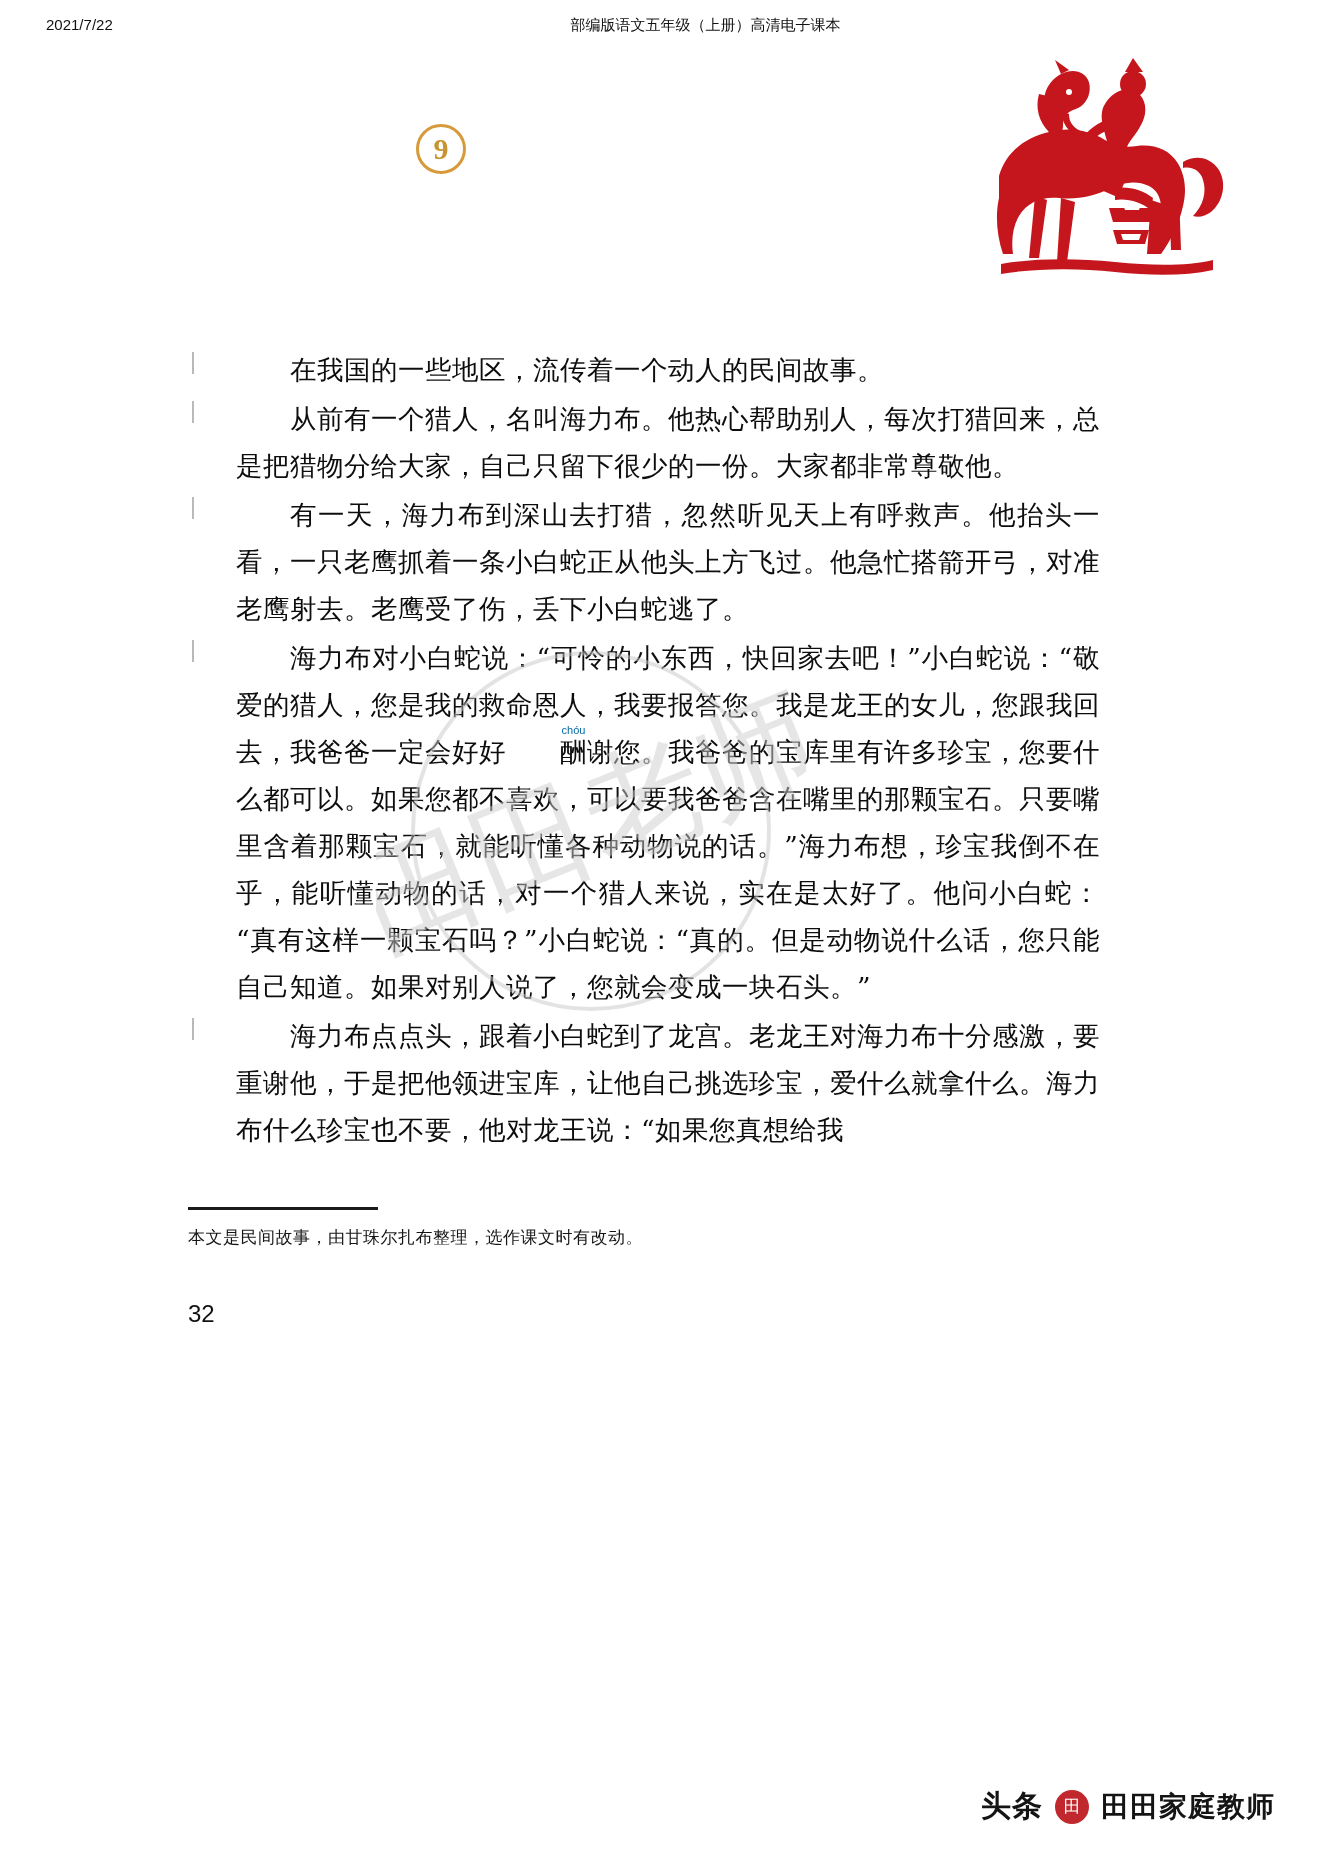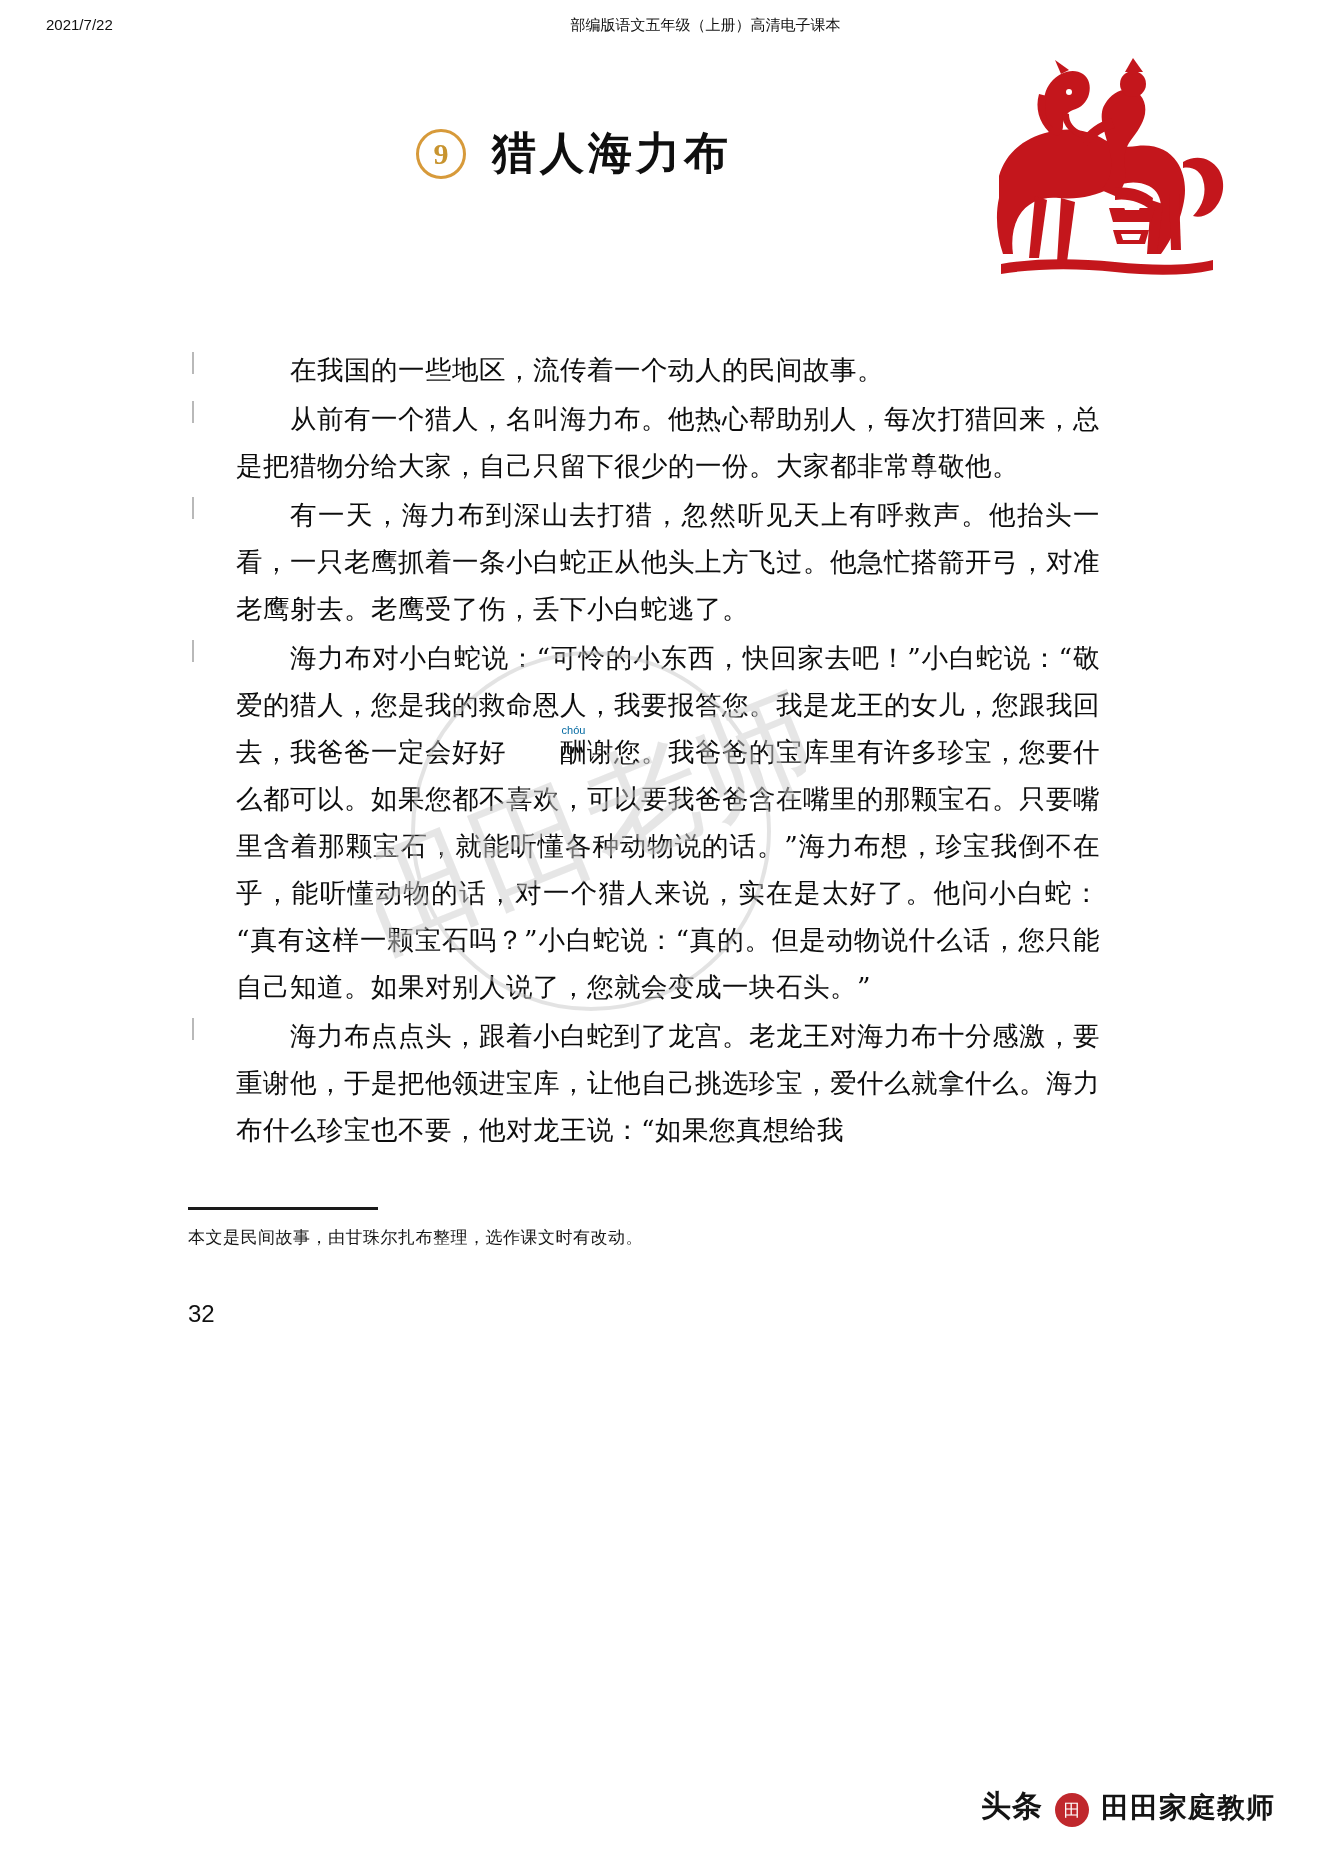--- a/index.html
+++ b/index.html
@@ -175,21 +175,21 @@
     pointer-events: none;
     opacity: 0.5;
   }
 
   
   .footer-brand {
     position: absolute;
     right: 48px;
     bottom: 44px;
     display: flex;
-    align-items: flex-end;
+    align-items: center;
     gap: 12px;
   }
   .footer-brand .toutiao {
     font-size: 30px;
     font-weight: bold;
     font-family: "DejaVu Serif", serif;
     color: #141414;
     letter-spacing: 1px;
   }
   .footer-brand .avatar {
@@ -217,21 +217,20 @@
 
 <div class="print-header">
   <span class="date">2021/7/22</span>
   <span class="doc-title">部编版语文五年级（上册）高清电子课本</span>
 </div>
 
 <div class="page-sheet">
 
   <div class="title-row">
     <div class="lesson-number">9</div>
-    <div class="lesson-title">猎人海力布</div>
   </div>
 
   <div class="illustration">
     <svg width="280" height="260" viewBox="0 0 280 260" aria-hidden="true">
       <g fill="#c4161c">
 
         <path d="M34 118 C40 96 58 80 84 74 C104 69 124 72 140 82 C150 88 160 90 172 88
                  C190 86 204 92 212 104 C220 116 222 132 218 148 C214 166 206 182 196 196
                  L186 196 C192 180 196 164 196 150 C196 140 192 132 184 128
                  C172 122 158 124 146 130 C130 138 112 142 94 140

